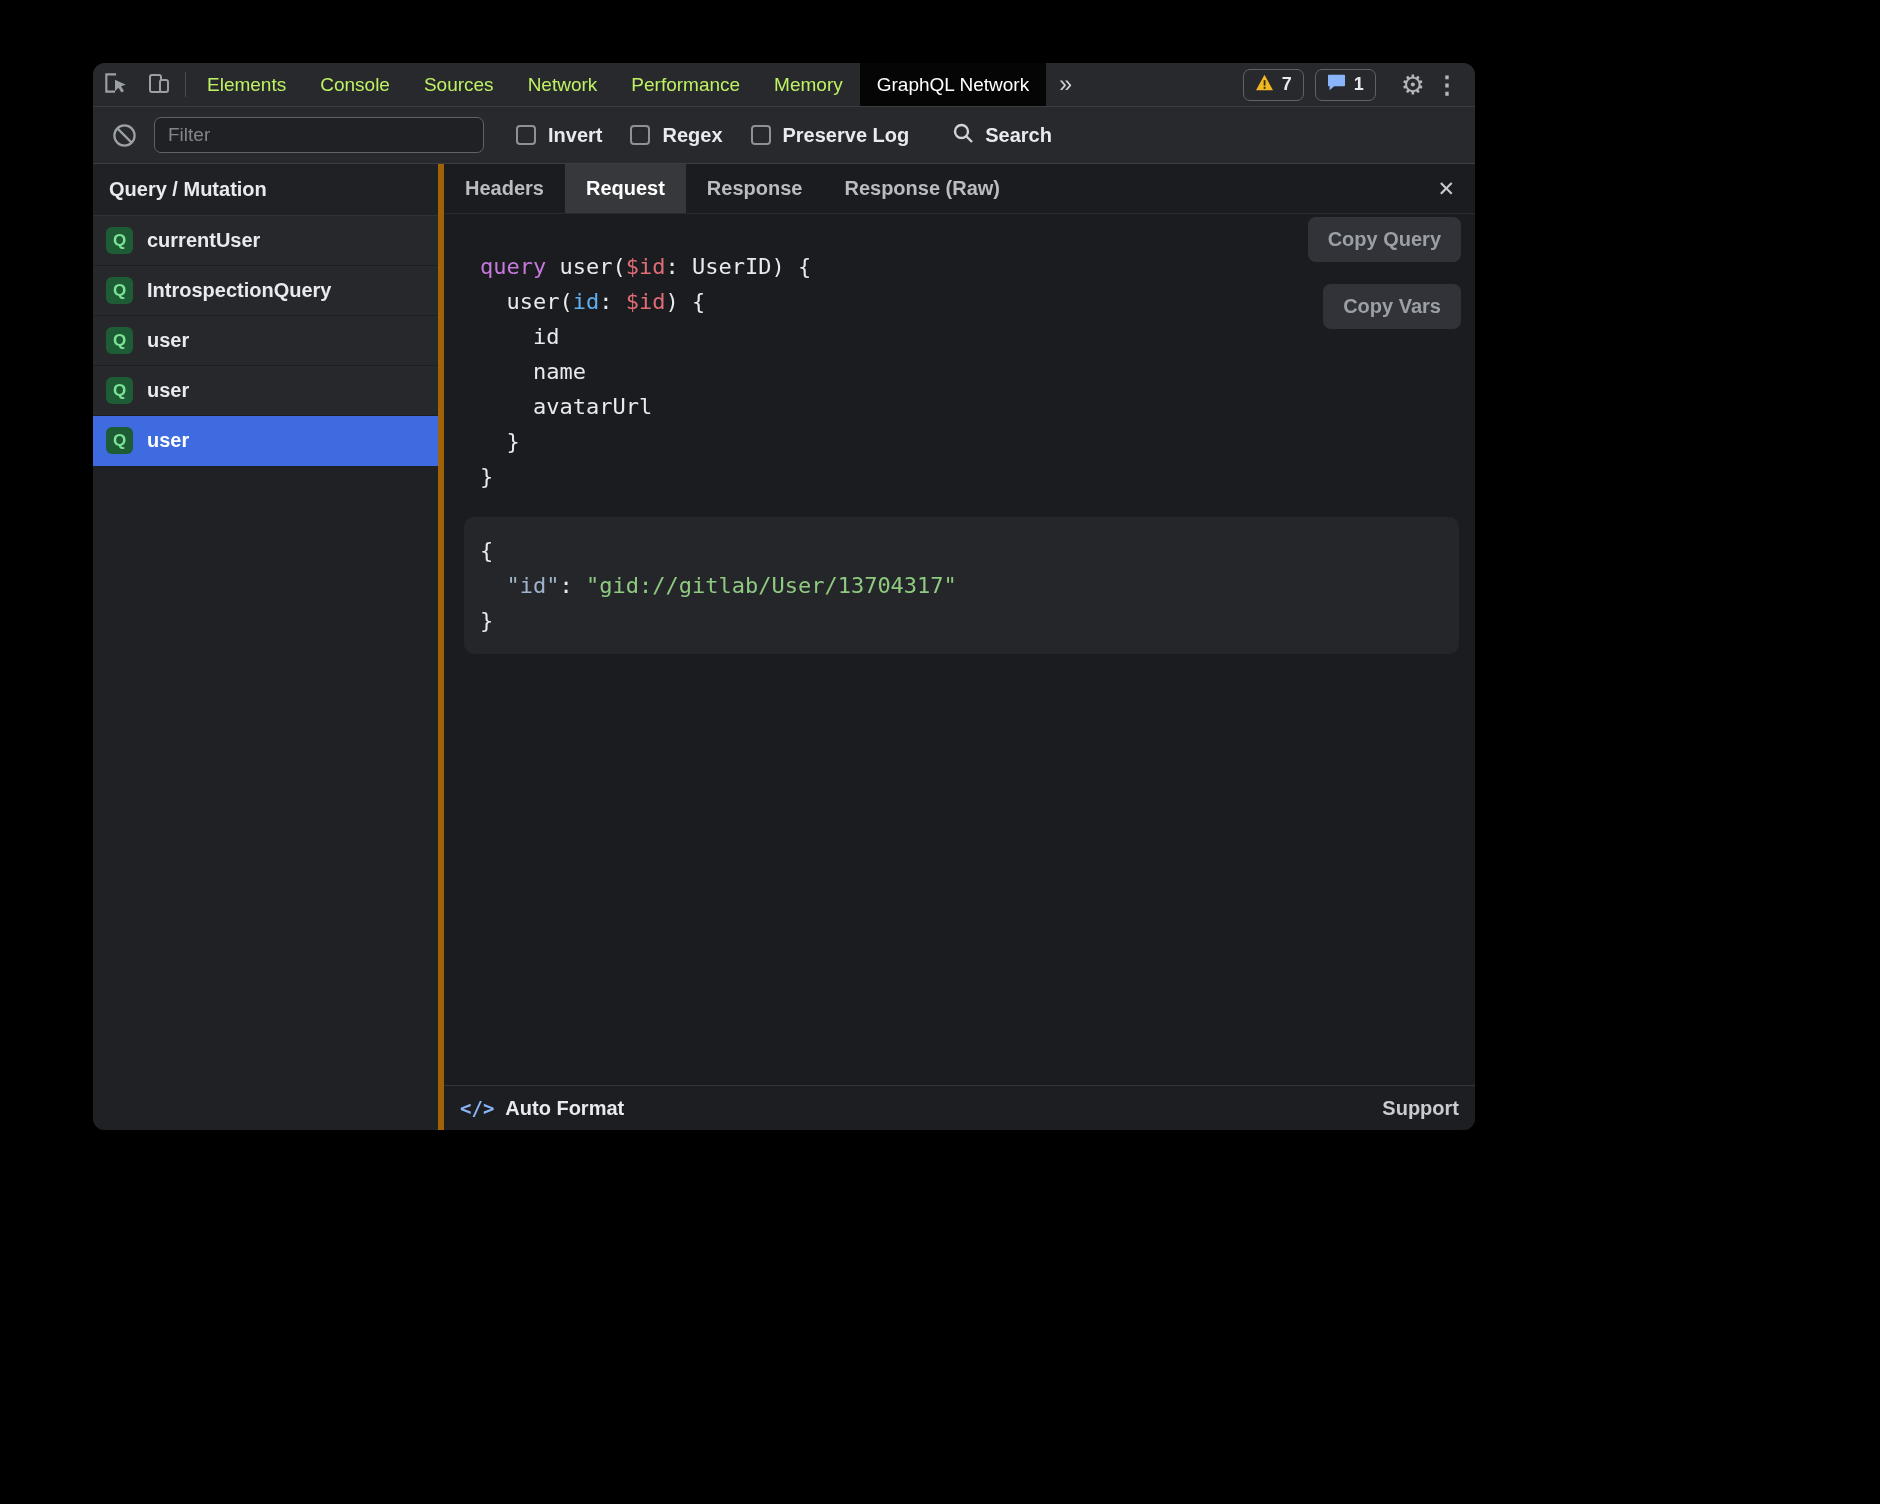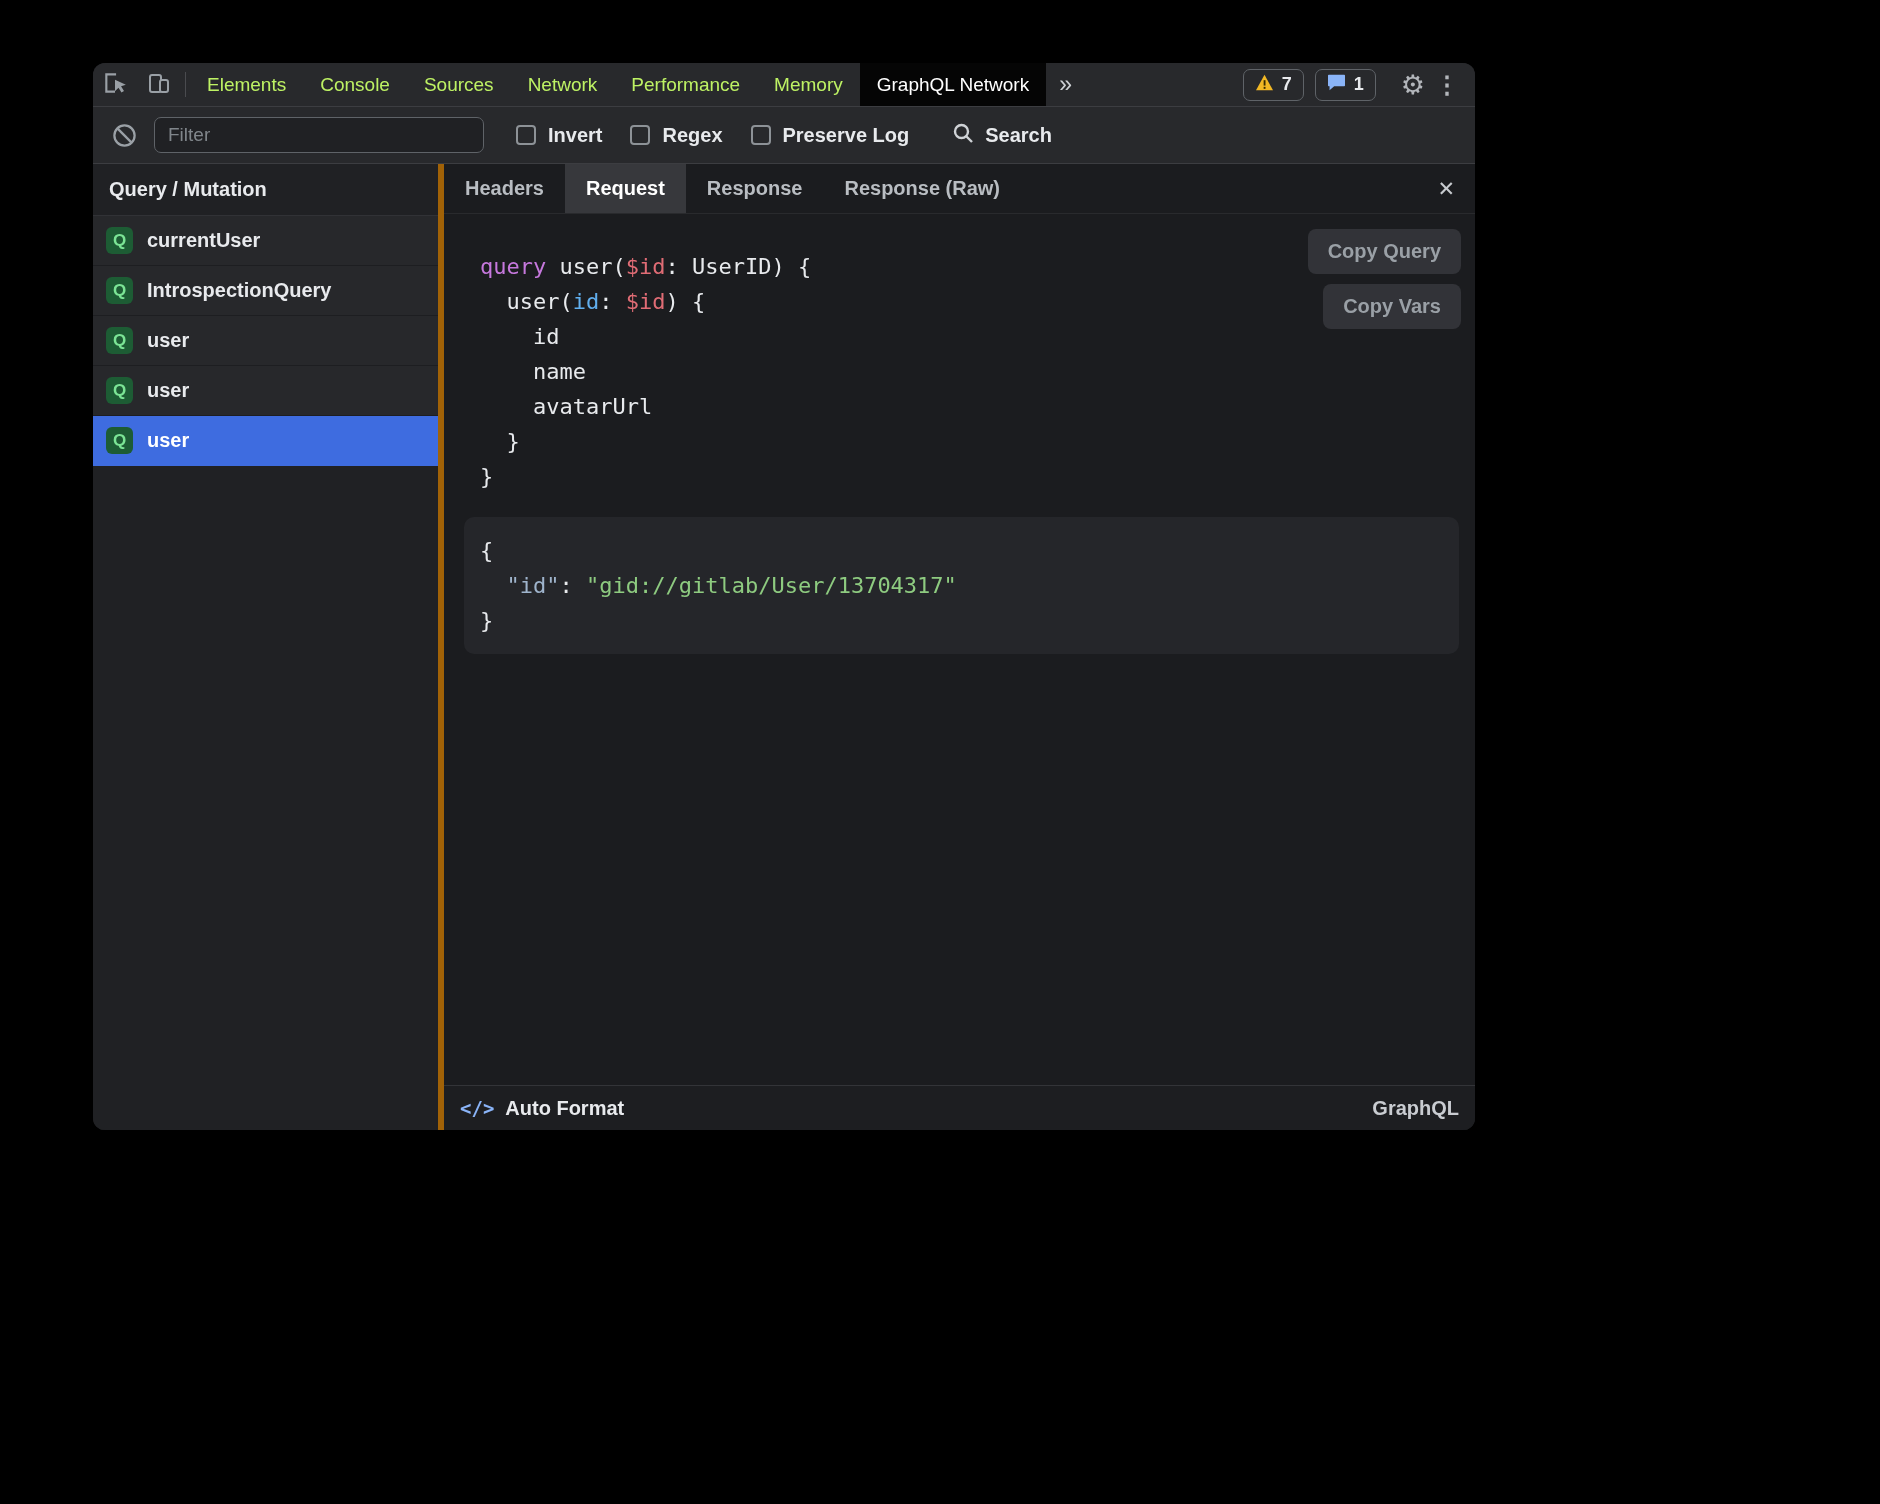--- a/index.html
+++ b/index.html
@@ -65,21 +65,21 @@
   .tok-kw    { color: var(--syntax_keyword, #c678dd); }
   .tok-var   { color: var(--syntax_variable, #e06c75); }
   .tok-prop  { color: var(--syntax_property, #61afef); }
   .tok-plain { color: var(--code_fg, #e8eaed); }
   .tok-key   { color: var(--syntax_key, #9fb4cc); }
   .tok-str   { color: var(--syntax_string, #8ecb80); }
 
   .vars-box { margin-top: 23px; background: #25262a; border-radius: 10px; padding: 16px; }
 
   .copy-btn { position: absolute; right: 14px; height: 45px; background: #323338; border: none; border-radius: 8px; color: #9aa0a6; font-size: 20px; font-weight: 600; padding: 0 20px; font-family: "Liberation Sans", sans-serif; }
-  .copy-btn.query { top: 15px; }
+  .copy-btn.query { top: 3px; }
   .copy-btn.vars  { top: 70px; }
 
   .panel-footer { height: 45px; flex: 0 0 auto; border-top: 1px solid #333438; background: #1d1e21; display: flex; align-items: center; padding: 0 16px; }
   .code-glyph { color: var(--chat_blue, #8ab4f8); font-family: "DejaVu Sans Mono", monospace; font-weight: 700; font-size: 19px; margin-right: 11px; }
   .footer-label { color: #e8eaed; font-size: 20px; font-weight: 700; }
   .support { margin-left: auto; color: #c9ccd1; font-size: 20px; font-weight: 700; }
 </style>
 </head>
 <body>
 
@@ -223,18 +223,18 @@
               <div class="code-line"><span class="tok-plain">{</span></div>
               <div class="code-line"><span class="tok-plain">  </span><span class="tok-key">"id"</span><span class="tok-plain">: </span><span class="tok-str">"gid://gitlab/User/13704317"</span></div>
               <div class="code-line"><span class="tok-plain">}</span></div>
             </div>
         </div>
       </div>
 
       <div class="panel-footer">
         <span class="code-glyph">&lt;/&gt;</span>
         <span class="footer-label">Auto Format</span>
-        <span class="support">GraphQL</span>
+        <span class="support">Support</span>
       </div>
     </section>
 
   </div>
 </div>
 
 </body></html>

